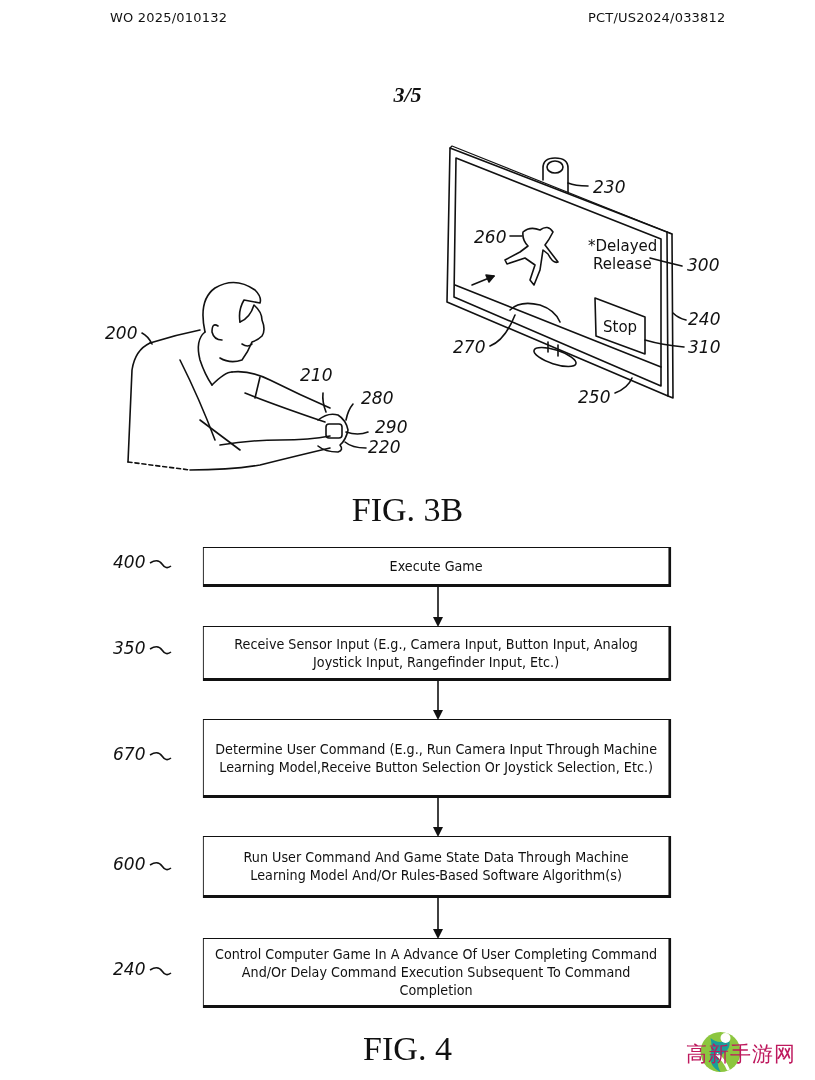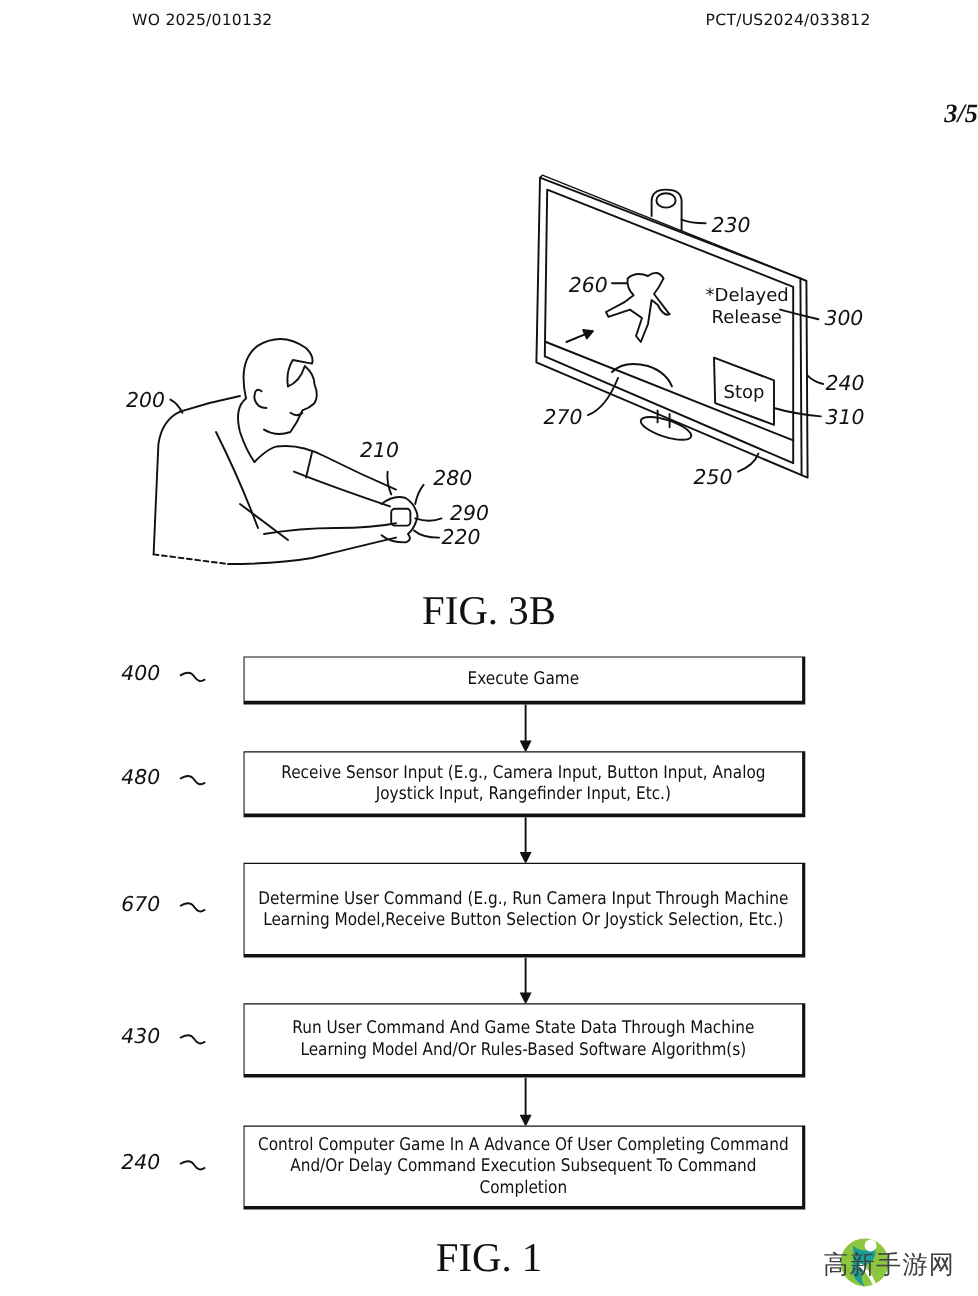--- a/index.html
+++ b/index.html
@@ -1,37 +1,37 @@
 <!DOCTYPE html>
 <html><head>
 <meta charset="utf-8">
 <style>
   html, body { margin: 0; padding: 0; background: #ffffff; }
   body { width: 815px; height: 1080px; position: relative; overflow: hidden; font-family: "DejaVu Sans", sans-serif; color: #111; }
   .hdr { position: absolute; top: 10px; font-weight: normal; font-size: 13px; letter-spacing: 0.2px; font-family: "DejaVu Sans", sans-serif; }
   #hdr-left { left: 110px; }
   #hdr-right { left: 556px; margin-left: 32px; }
-  #sheet { position: absolute; top: 82px; left: 0; width: 815px; text-align: right; font-family: "Liberation Serif", serif; font-style: italic; font-weight: bold; font-size: 22px; }
+  #sheet { position: absolute; top: 82px; left: 0; width: 815px; text-align: center; font-family: "Liberation Serif", serif; font-style: italic; font-weight: bold; font-size: 22px; }
   .figcap { position: absolute; width: 815px; left: 0; text-align: center; font-family: "Liberation Serif", serif; font-size: 34px; }
   #fig3b-caption { top: 491px; }
   #fig4-caption { top: 1030px; }
   svg { position: absolute; left: 0; top: 0; }
   .ref { font-family: "DejaVu Sans", sans-serif; font-style: italic; font-size: 17px; fill: #111; }
   .screen-text { font-family: "DejaVu Sans", sans-serif; font-size: 15px; fill: #111; }
   .box {
     position: absolute; left: 171px; width: 532px; box-sizing: border-box;
     border: 1.5px solid #111; border-right-width: 3px; border-bottom-width: 3.5px;
     background: #fff; display: flex; align-items: center; justify-content: center; text-align: center;
     font-family: "DejaVu Sans", sans-serif; font-size: 14.5px; line-height: 18px; padding: 0 10px;
     transform: scaleX(0.88); transform-origin: center;
   }
   .box span { display: block; }
-  .step-ref { position: absolute; left: 101px; font-family: "DejaVu Sans", sans-serif; font-style: italic; font-size: 17px; text-align: center; }
+  .step-ref { position: absolute; left: 113px; font-family: "DejaVu Sans", sans-serif; font-style: italic; font-size: 17px; text-align: center; }
   #wm { position: absolute; left: 636px; top: 1024px; width: 175px; height: 56px; }
-  #wm-text { position: absolute; left: 686px; top: 1040px; font-size: 21px; color: #404040; font-family: "DejaVu Sans", sans-serif; letter-spacing: 1px; }
+  #wm-text { position: absolute; left: 686px; top: 1040px; font-size: 21px; color: #be185d; font-family: "DejaVu Sans", sans-serif; letter-spacing: 1px; }
 </style>
 </head>
 <body>
 
 <div id="hdr-left" class="hdr">WO 2025/010132</div>
 <div id="hdr-right" class="hdr">PCT/US2024/033812</div>
 <div id="sheet">3/5</div>
 
 <svg width="815" height="540" viewBox="0 0 815 540">
   <g fill="none" stroke="#111" stroke-width="1.6" stroke-linecap="round" stroke-linejoin="round">
@@ -148,46 +148,46 @@
     <polygon points="433,827 443,827 438,837"></polygon>
     <polygon points="433,929 443,929 438,939"></polygon>
   </g>
 </svg>
 
 <div class="step-ref" style="top:552px">400</div>
 <div class="box" style="top:547px;height:40px">
   <span>Execute Game</span>
 </div>
 
-<div class="step-ref" style="top:638px">480</div>
+<div class="step-ref" style="top:638px">350</div>
 <div class="box" style="top:626px;height:55px;flex-direction:column">
   <span>Receive Sensor Input (E.g., Camera Input, Button Input, Analog</span>
   <span>Joystick Input, Rangefinder Input, Etc.)</span>
 </div>
 
 <div class="step-ref" style="top:744px">670</div>
 <div class="box" style="top:719px;height:79px;flex-direction:column">
   <span>Determine User Command (E.g., Run Camera Input Through Machine</span>
   <span>Learning Model,Receive Button Selection Or Joystick Selection, Etc.)</span>
 </div>
 
-<div class="step-ref" style="top:854px">430</div>
+<div class="step-ref" style="top:854px">600</div>
 <div class="box" style="top:836px;height:62px;flex-direction:column">
   <span>Run User Command And Game State Data Through Machine</span>
   <span>Learning Model And/Or Rules-Based Software Algorithm(s)</span>
 </div>
 
 <div class="step-ref" style="top:959px">240</div>
 <div class="box" style="top:938px;height:70px;flex-direction:column">
   <span>Control Computer Game In A Advance Of User Completing Command</span>
   <span>And/Or Delay Command Execution Subsequent To Command</span>
   <span>Completion</span>
 </div>
 
-<div id="fig4-caption" class="figcap">FIG. 1</div>
+<div id="fig4-caption" class="figcap">FIG. 4</div>
 
 <svg id="wm" width="50" height="56" viewBox="0 0 50 56">
   <circle cx="22" cy="28" r="20" fill="#8cc63f"></circle>
   <path d="M12,14 Q22,22 30,14 Q34,24 24,30 Q16,38 22,48 Q10,42 12,30 Q14,22 12,14 Z" fill="#1a9e9a"></path>
   <circle cx="27" cy="14" r="5" fill="#ffffff"></circle>
   <path d="M18,30 Q26,36 30,46" stroke="#ffffff" stroke-width="3" fill="none"></path>
 </svg>
 <div id="wm-text">高新手游网</div>
 
 </body></html>

